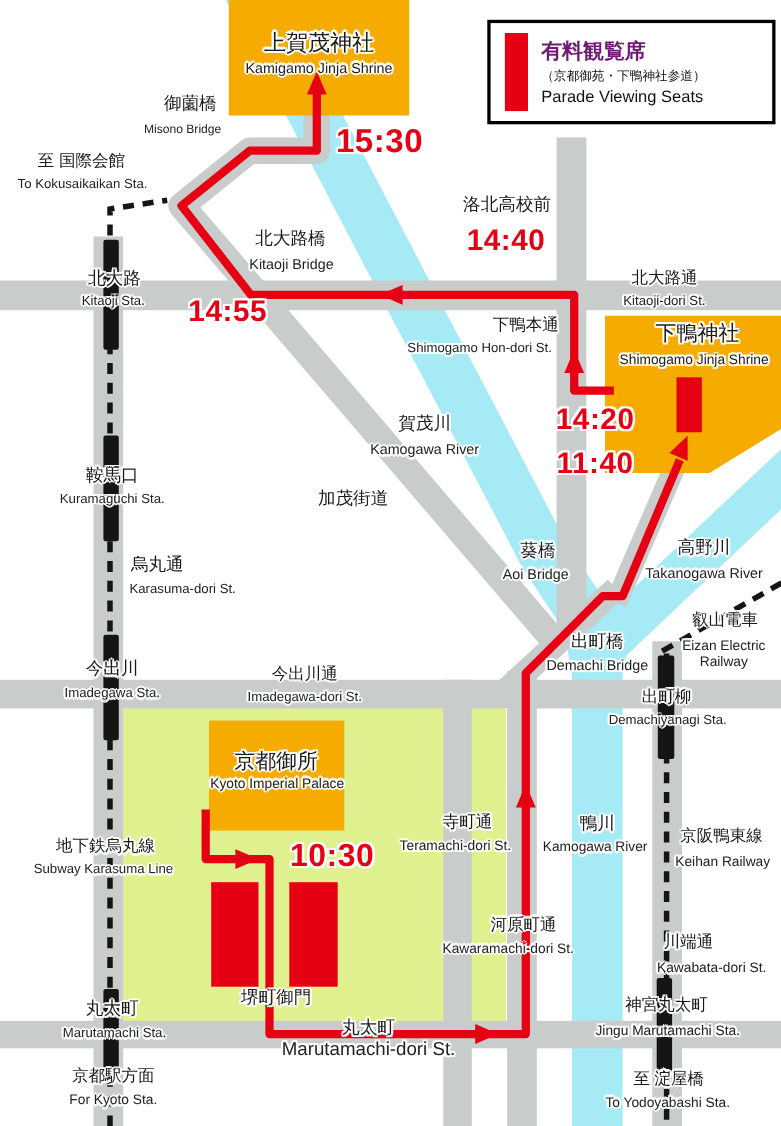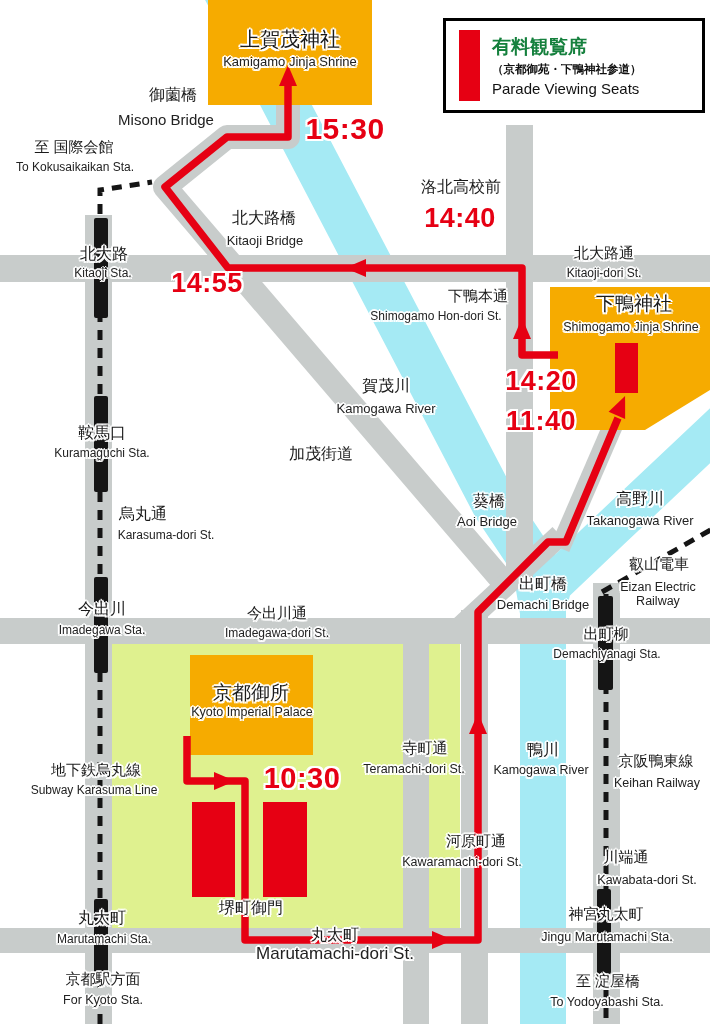--- a/index.html
+++ b/index.html
@@ -13,22 +13,22 @@
   .jp{font-weight:400;font-size:16px;text-align:right;}
   .en{font-weight:400;font-size:12px;color:#222;}
   .time{position:absolute;transform:translateX(-50%);white-space:nowrap;z-index:6;
         color:#e60013;font-weight:800;font-size:27px;letter-spacing:0.5px;
         text-shadow:2px 0 0 #fff,-2px 0 0 #fff,0 2px 0 #fff,0 -2px 0 #fff,
                     2px 2px 0 #fff,-2px 2px 0 #fff,2px -2px 0 #fff,-2px -2px 0 #fff;}
   .wrap{white-space:normal;line-height:1.15;}
   #legend{position:absolute;left:443px;top:18px;width:262px;height:95px;background:#fff;
           border:3px solid #000;box-sizing:border-box;z-index:7;display:flex;align-items:center;}
   #legend .swatch{width:21px;height:71px;background:#e60013;margin:0 12px 0 13px;flex:0 0 auto;}
-  #legend .lt1{font-weight:800;font-size:19px;color:#15803d;}
-  #legend .lt2{font-weight:700;font-size:11.5px;color:#111;margin-top:2px;}
+  #legend .lt1{font-weight:800;font-size:19px;color:#701a75;}
+  #legend .lt2{font-weight:400;font-size:11.5px;color:#111;margin-top:2px;}
   #legend .lt3{font-weight:400;font-size:15px;color:#111;margin-top:3px;}
 </style>
 </head>
 <body>
 
 <div id="map">
 
 <svg width="710" height="1024" viewBox="0 0 710 1024">
 
   <rect x="0" y="0" width="710" height="1024" fill="#ffffff"></rect>
@@ -102,21 +102,21 @@
 <div class="lbl en" style="left:290px;top:55px;font-size:13px">Kamigamo Jinja Shrine</div>
 <div class="lbl jp" style="left:634px;top:294px;font-size:19px">下鴨神社</div>
 <div class="lbl en" style="left:631px;top:321px;font-size:12.5px">Shimogamo Jinja Shrine</div>
 <div class="lbl jp" style="left:251px;top:683px;font-size:19px">京都御所</div>
 <div class="lbl en" style="left:252px;top:706px;font-size:12.5px">Kyoto Imperial Palace</div>
 <div class="lbl jp" style="left:251px;top:899px">堺町御門</div>
 <div class="lbl jp" style="left:461px;top:178px">洛北高校前</div>
 <div class="lbl jp" style="left:321px;top:445px">加茂街道</div>
 
 <div class="lbl jp" style="left:173px;top:86px">御薗橋</div>
-<div class="lbl en" style="left:166px;top:112px;font-size:15px">Misono Bridge</div>
+<div class="lbl en" style="left:166px;top:112px;font-size:11px">Misono Bridge</div>
 <div class="lbl jp" style="left:264px;top:209px">北大路橋</div>
 <div class="lbl en" style="left:265px;top:234px;font-size:13px">Kitaoji Bridge</div>
 <div class="lbl jp" style="left:489px;top:492px">葵橋</div>
 <div class="lbl en" style="left:487px;top:515px;font-size:13px">Aoi Bridge</div>
 <div class="lbl jp" style="left:543px;top:575px">出町橋</div>
 <div class="lbl en" style="left:543px;top:598px;font-size:13px">Demachi Bridge</div>
 
 <div class="lbl jp" style="left:386px;top:377px">賀茂川</div>
 <div class="lbl en" style="left:386px;top:402px;font-size:13px">Kamogawa River</div>
 <div class="lbl jp" style="left:640px;top:490px">高野川</div>

